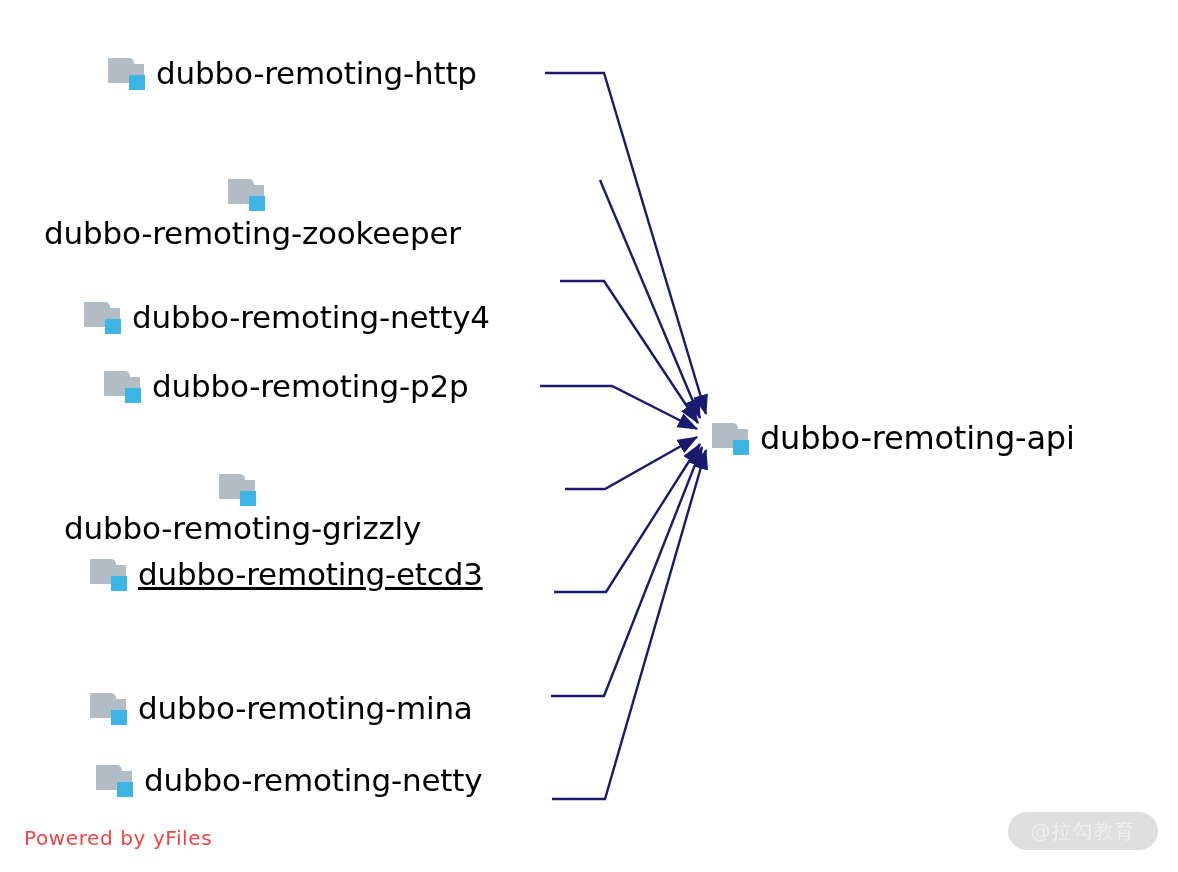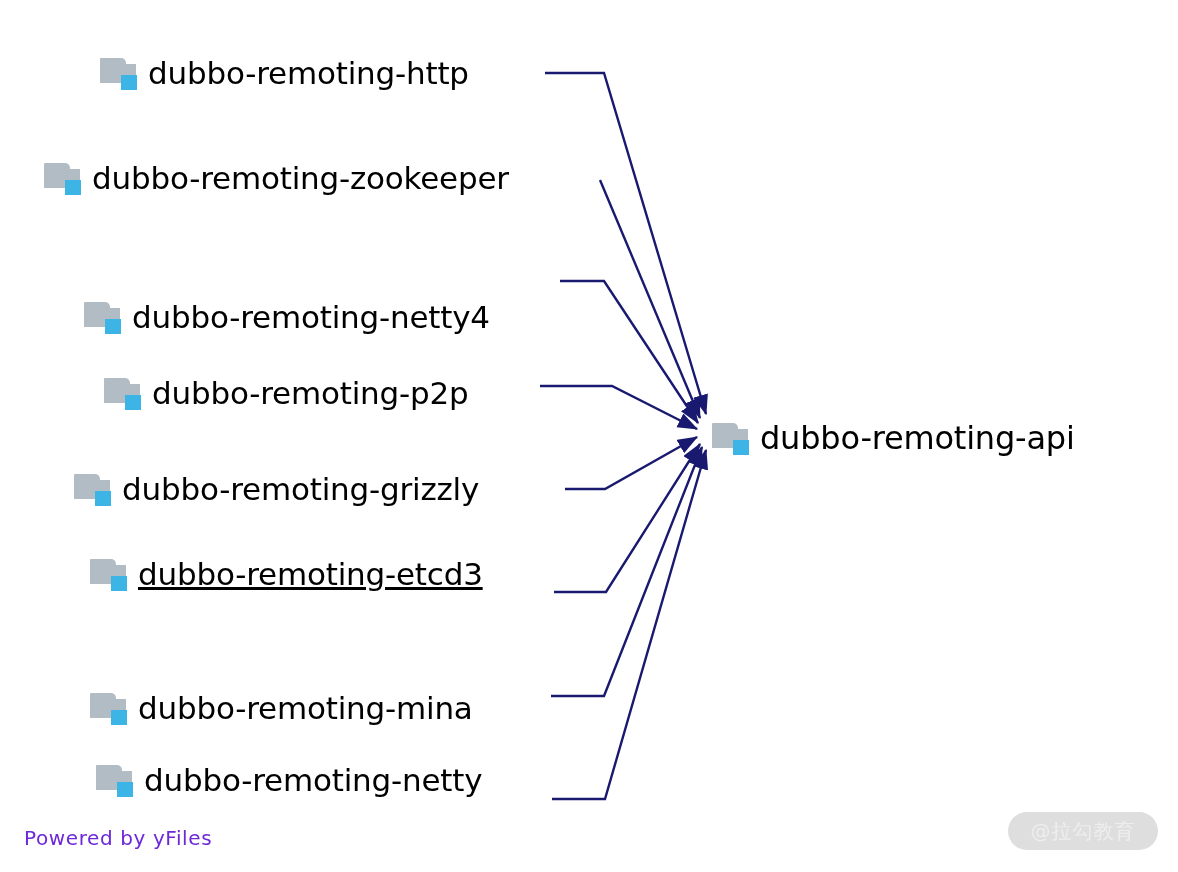--- a/index.html
+++ b/index.html
@@ -71,21 +71,21 @@
     letter-spacing: -0.2px;
   }
   .node-label.target {
     font-size: 32px;
   }
   #yfiles-credit {
     position: absolute;
     left: 24px;
     top: 826px;
     font-size: 20px;
-    color: #6d28d9;
+    color: #ef4444;
     letter-spacing: 0.6px;
     font-family: "DejaVu Sans", "Liberation Sans", sans-serif;
   }
   #watermark {
     position: absolute;
     left: 1008px;
     top: 812px;
     width: 150px;
     height: 38px;
     border-radius: 19px;
@@ -118,53 +118,53 @@
         <polyline points="560,281 604,281 698,423" fill="none" stroke="#191970" stroke-width="2.4" marker-end="url(#arrowhead)"></polyline>
         <polyline points="540,386 612,386 697,429" fill="none" stroke="#191970" stroke-width="2.4" marker-end="url(#arrowhead)"></polyline>
         <polyline points="565,489 605,489 697,437" fill="none" stroke="#191970" stroke-width="2.4" marker-end="url(#arrowhead)"></polyline>
         <polyline points="554,592 606,592 700,444" fill="none" stroke="#191970" stroke-width="2.4" marker-end="url(#arrowhead)"></polyline>
         <polyline points="551,696 604,696 702,447" fill="none" stroke="#191970" stroke-width="2.4" marker-end="url(#arrowhead)"></polyline>
         <polyline points="552,799 605,799 706,450" fill="none" stroke="#191970" stroke-width="2.4" marker-end="url(#arrowhead)"></polyline>
       </g>
   </svg>
 
   <div id="nodes-layer">
-      <div class="node" style="left: 100px; top: 55px;">
+      <div class="node" style="left: 108px; top: 55px;">
         <span class="node-icon">
           <span class="folder-back"></span>
           <span class="folder-body"></span>
           <span class="folder-badge"></span>
         </span>
         <span class="node-label">dubbo-remoting-http</span>
       </div>
-      <div class="node" style="left: 44px; top: 160px;">
+      <div class="node" style="left: 44px; top: 176px; flex-direction: column;">
         <span class="node-icon">
           <span class="folder-back"></span>
           <span class="folder-body"></span>
           <span class="folder-badge"></span>
         </span>
         <span class="node-label">dubbo-remoting-zookeeper</span>
       </div>
       <div class="node" style="left: 84px; top: 263px; margin-top: 36px;">
         <span class="node-icon">
           <span class="folder-back"></span>
           <span class="folder-body"></span>
           <span class="folder-badge"></span>
         </span>
         <span class="node-label">dubbo-remoting-netty4</span>
       </div>
-      <div class="node" style="left: 104px; top: 368px; margin-top: 7px;">
+      <div class="node" style="left: 104px; top: 368px;">
         <span class="node-icon">
           <span class="folder-back"></span>
           <span class="folder-body"></span>
           <span class="folder-badge"></span>
         </span>
         <span class="node-label">dubbo-remoting-p2p</span>
       </div>
-      <div class="node" style="left: 74px; top: 471px;">
+      <div class="node" style="left: 64px; top: 471px; flex-direction: column;">
         <span class="node-icon">
           <span class="folder-back"></span>
           <span class="folder-body"></span>
           <span class="folder-badge"></span>
         </span>
         <span class="node-label">dubbo-remoting-grizzly</span>
       </div>
       <div class="node" style="left: 90px; top: 556px; text-decoration: underline;">
         <span class="node-icon">
           <span class="folder-back"></span>

